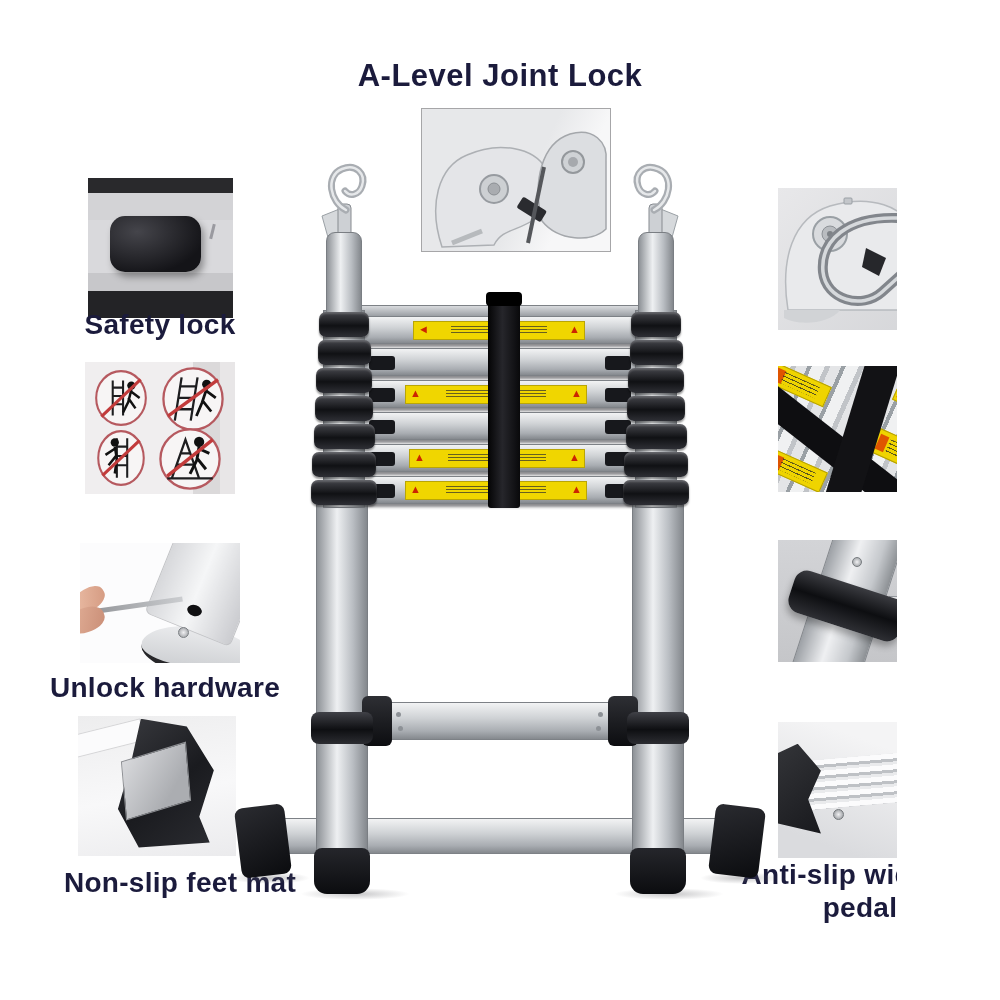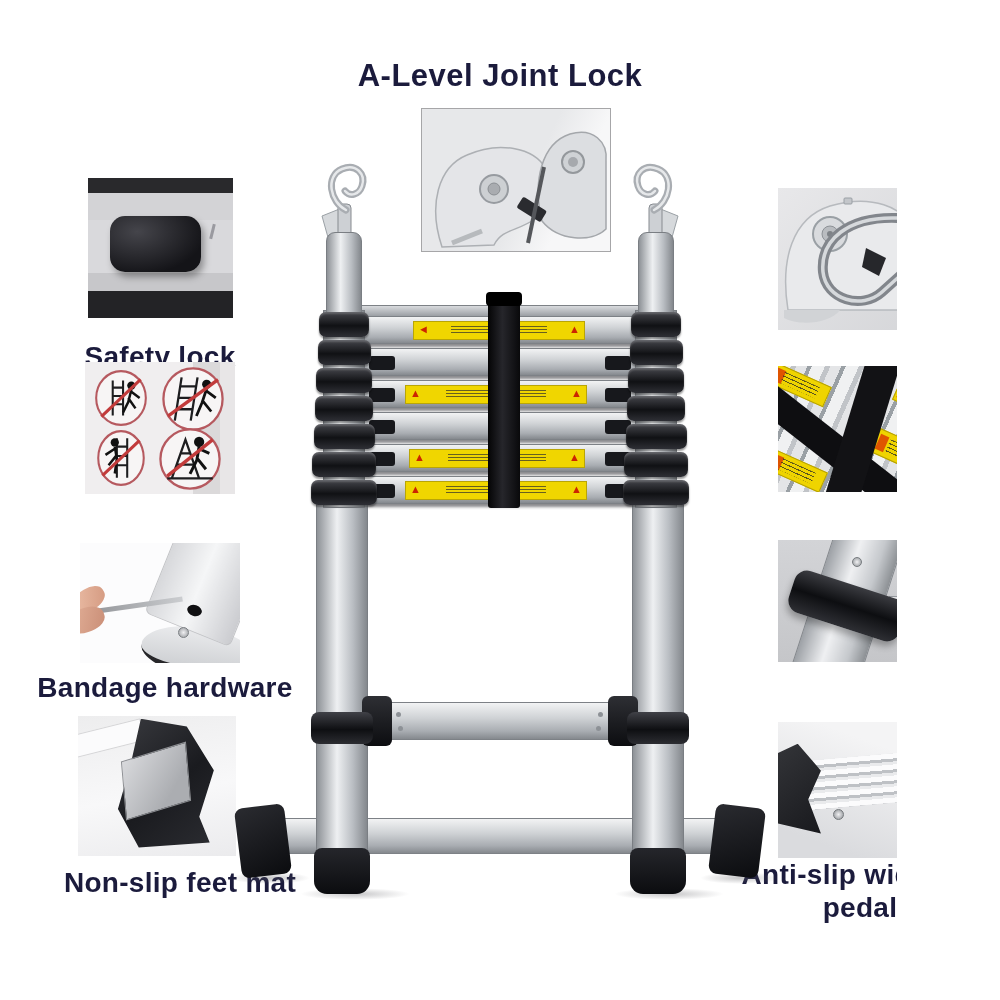--- a/index.html
+++ b/index.html
@@ -137,21 +137,21 @@
       <rect x="96" y="94" width="28" height="13" rx="2" transform="rotate(32 110 100)" fill="#2a2b2f"></rect>
       <path d="M122 58 L106 134" stroke="#55575b" stroke-width="4" fill="none"></path>
       <path d="M30 134 L60 122" stroke="#b7babd" stroke-width="5"></path>
     </svg>
   </div>
 
   <div class="thumb t1">
     <div class="abs t1-btn"></div>
     <div class="abs t1-glint"></div>
   </div>
-  <div class="label" style="left:20px;top:308px;width:280px;margin-top:32px;">Safety lock</div>
+  <div class="label" style="left:20px;top:308px;width:280px;">Safety lock</div>
 
   <div class="thumb t2">
     <div class="picto" style="left:4px;top:6px;">
       <svg viewBox="0 0 60 58" width="64" height="60">
           <ellipse cx="30" cy="29" rx="24" ry="26" fill="#f7f5f5" stroke="#b6595f" stroke-width="2"></ellipse>
           <path d="M22 12 V46 M32 12 V46 M22 19 H32 M22 27 H32 M22 35 H32" stroke="#1d1d1f" stroke-width="2" fill="none"></path>
           <circle cx="40" cy="17" r="4" fill="#111"></circle>
           <path d="M40 21 L37 33 L32 43 M37 29 L44 39 M40 23 L48 29" stroke="#111" stroke-width="2.4" fill="none"></path>
           <line x1="11" y1="47" x2="49" y2="11" stroke="#c23b3b" stroke-width="3"></line>
         </svg>
@@ -187,21 +187,21 @@
 
   <div class="thumb t3">
     <div class="abs t3-base"></div>
     <div class="abs t3-tube"></div>
     <div class="abs t3-hole"></div>
     <div class="abs t3-screw"></div>
     <div class="abs t3-rod"></div>
     <div class="abs t3-fin1"></div>
     <div class="abs t3-fin2"></div>
   </div>
-  <div class="label" style="left:20px;top:671px;width:290px;">Bandage hardware</div>
+  <div class="label" style="left:20px;top:671px;width:290px;">Unlock hardware</div>
 
   <div class="thumb t4">
     <div class="abs t4-ledge"></div>
     <div class="abs t4-foot"></div>
     <div class="abs t4-plate"></div>
   </div>
   <div class="label" style="left:20px;top:866px;width:320px;">Non-slip feet mat</div>
 
   <div class="thumb t5">
     <svg width="176" height="142" viewBox="0 0 176 142">

